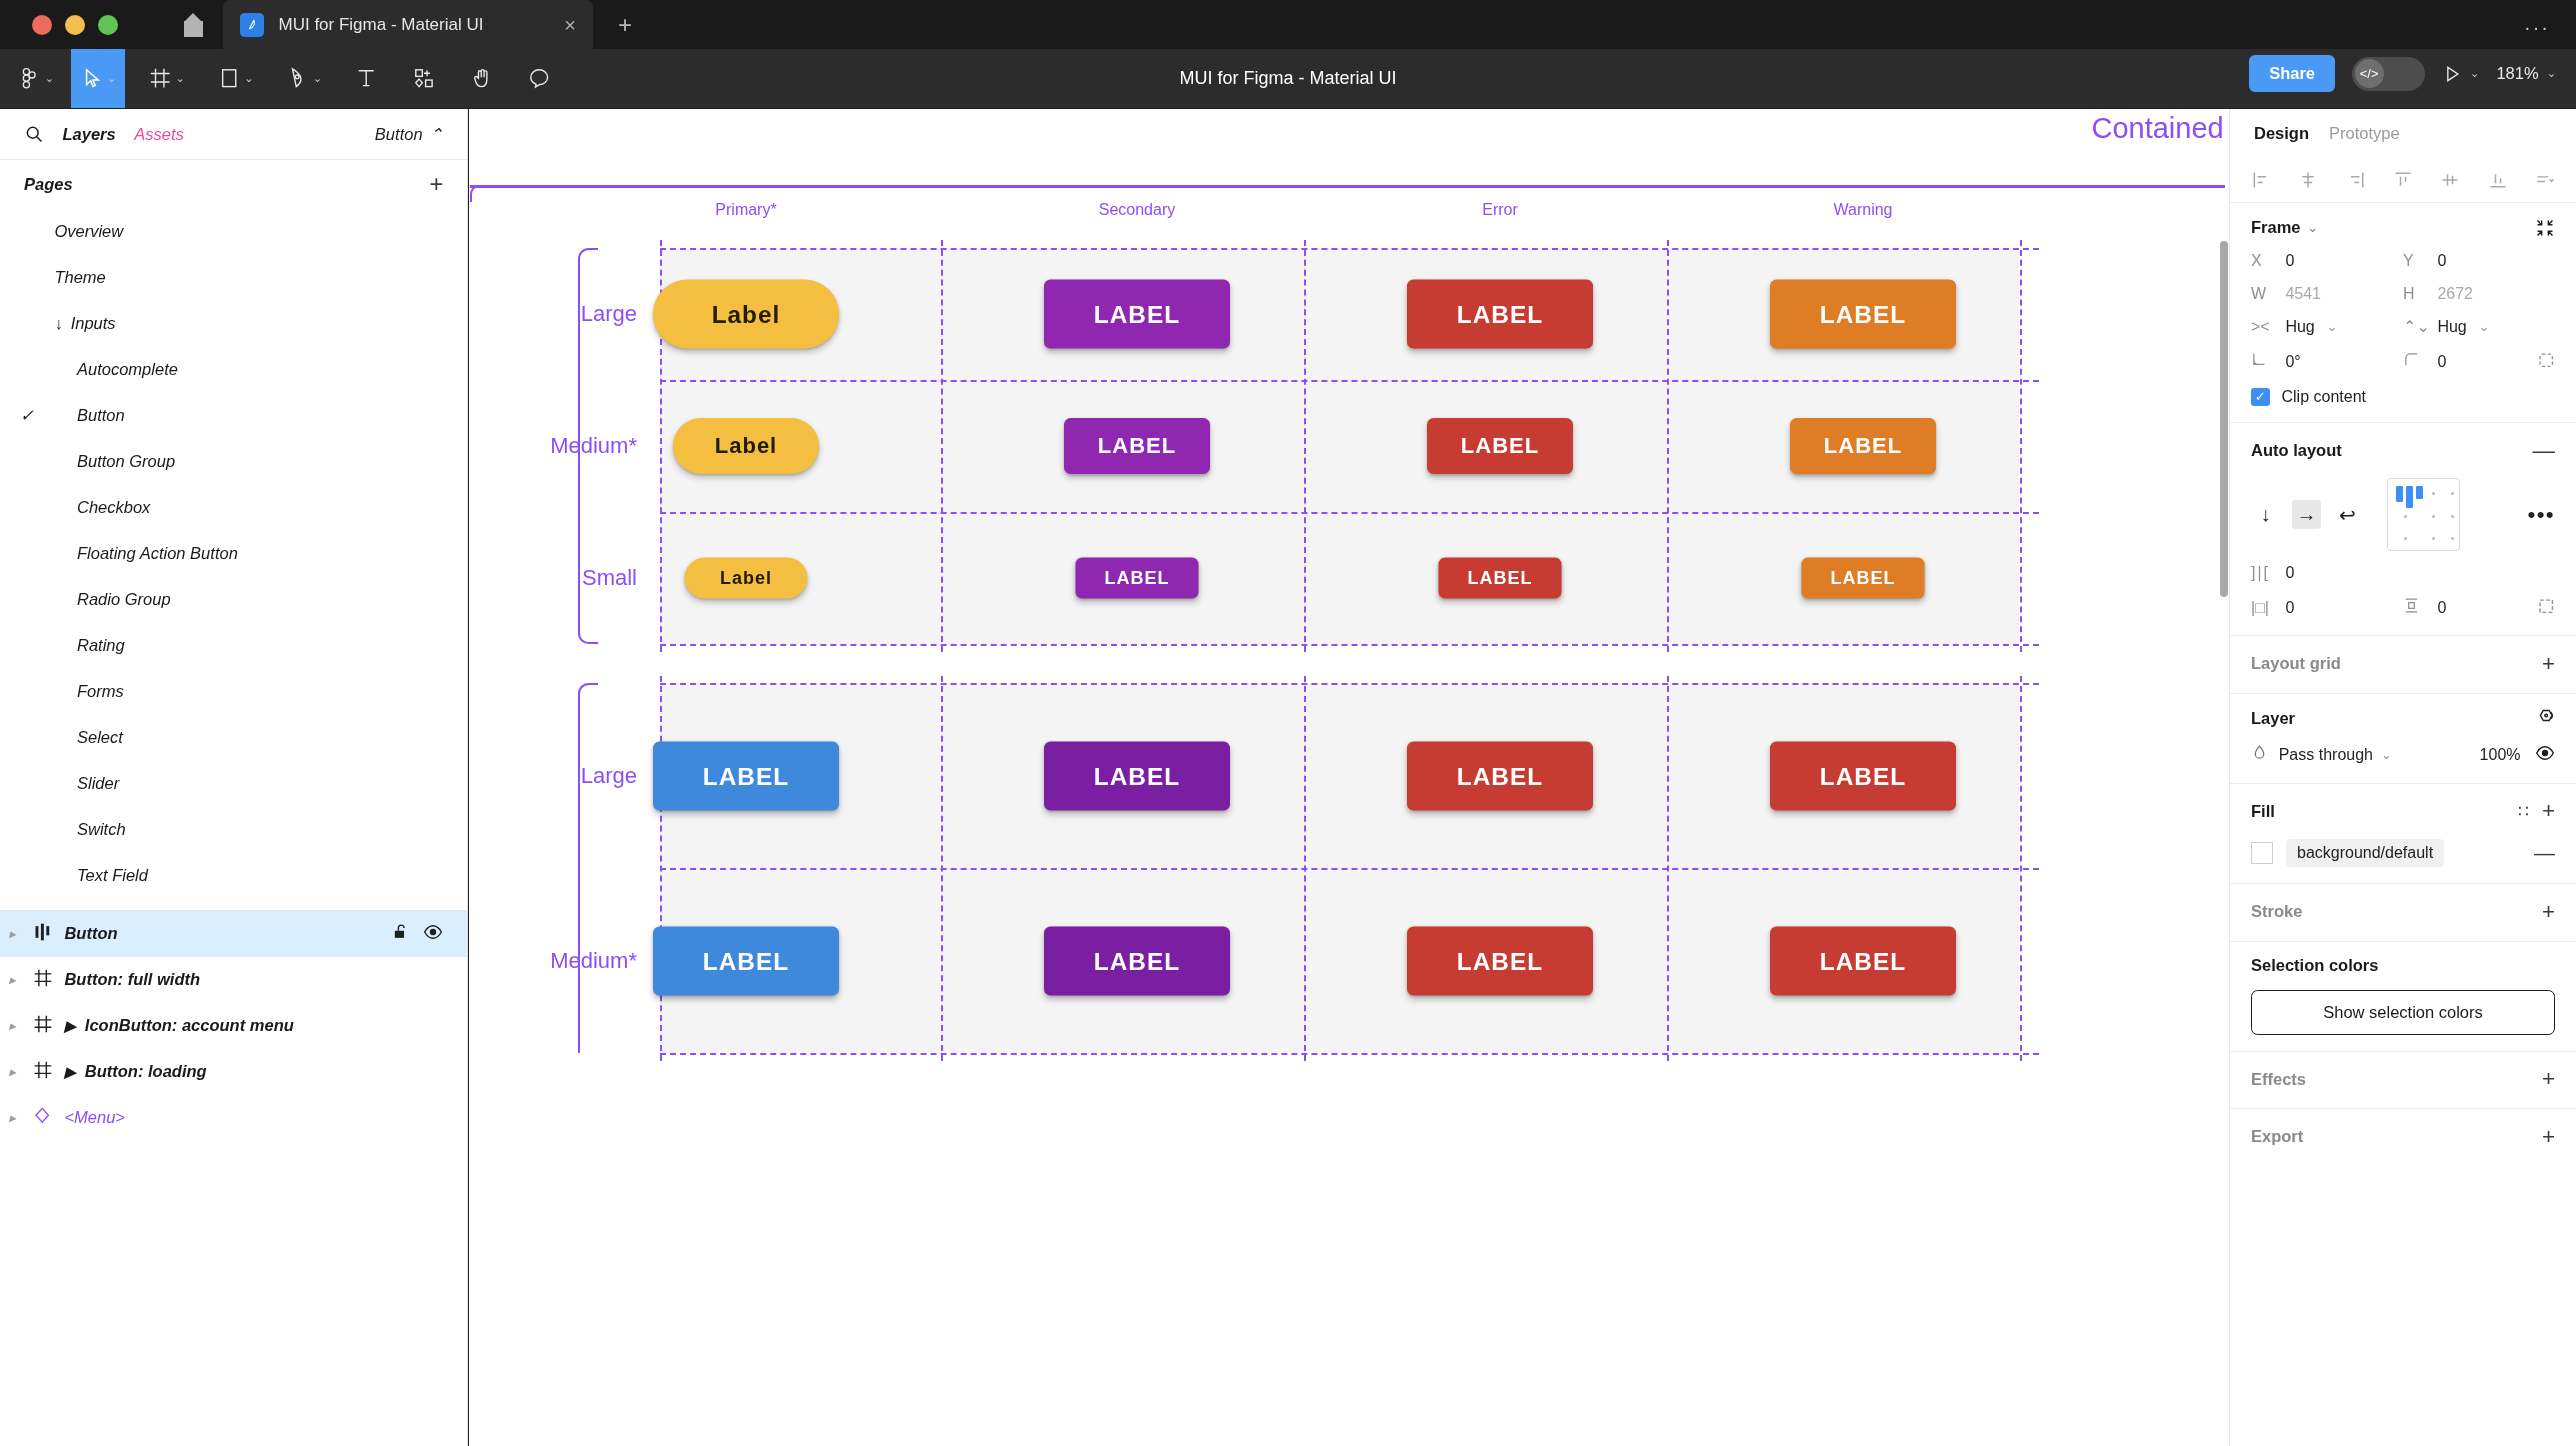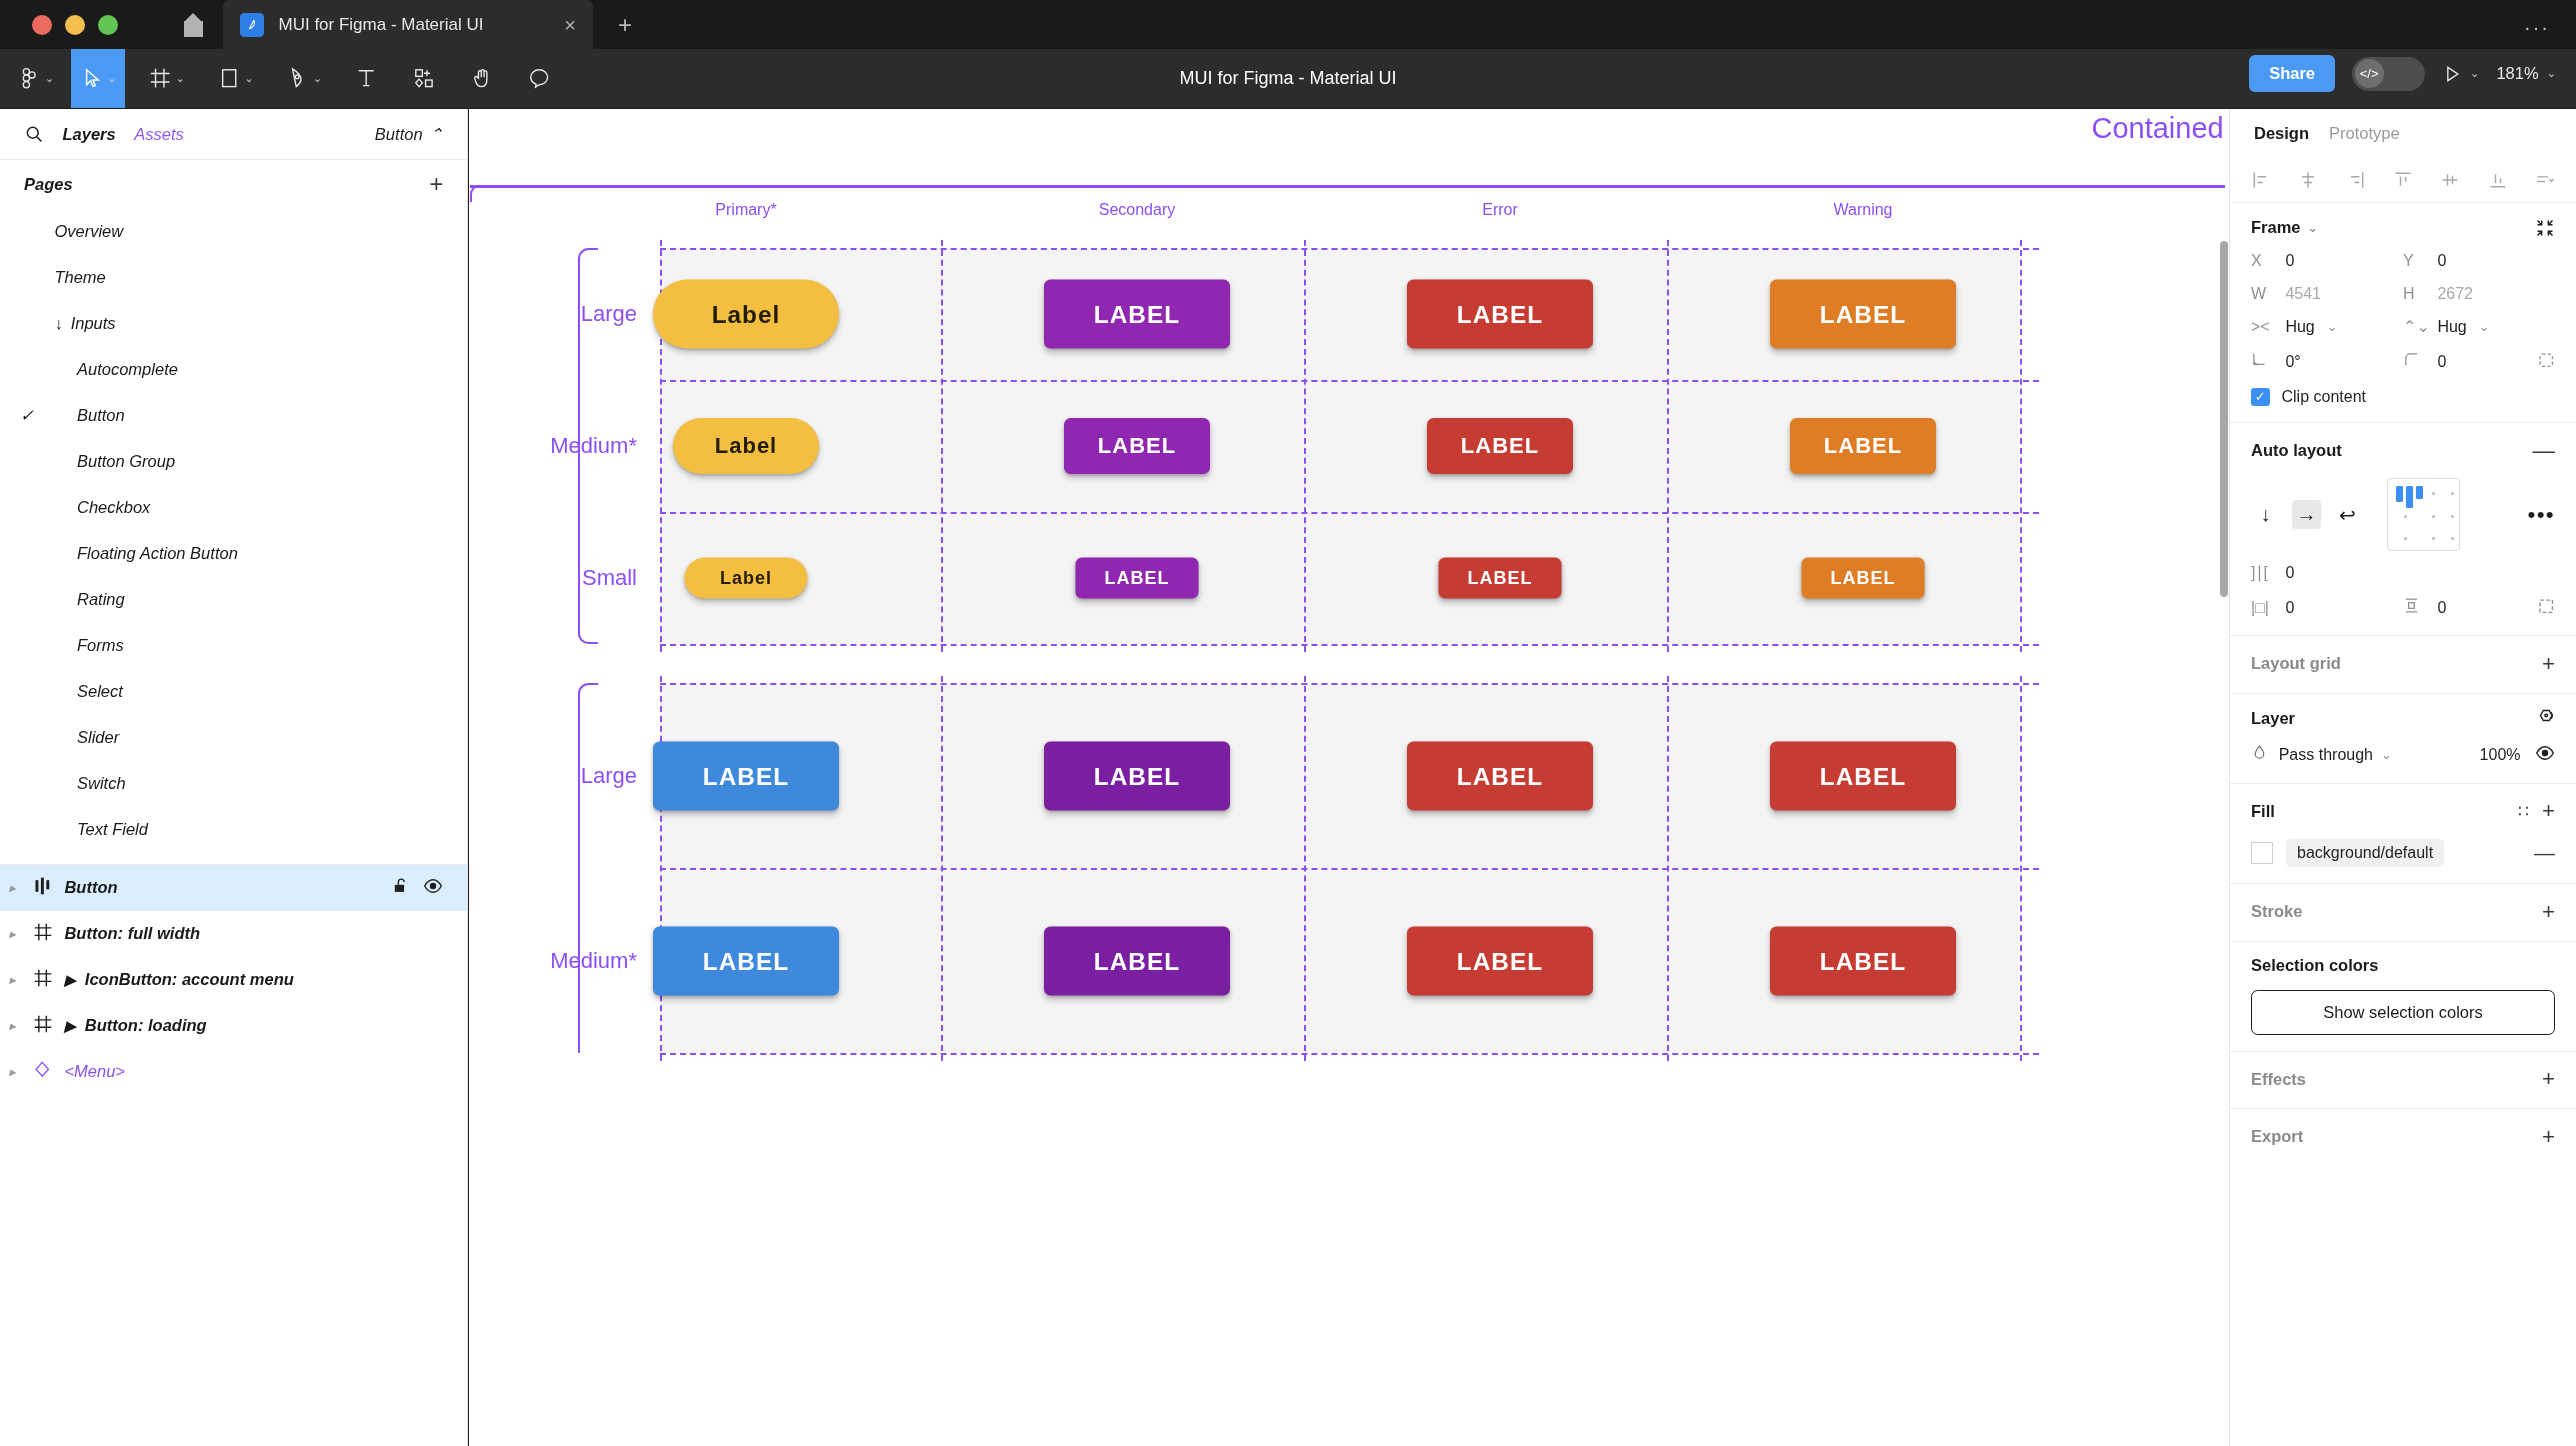--- a/index.html
+++ b/index.html
@@ -98,21 +98,21 @@
   
   .left-panel {
     position: absolute; left: 0; top: 109px; width: 468px; height: 1337px;
     background: #ffffff; border-right: 0.7px solid #e5e5e5; font-style: italic;
   }
   .lp-tabs {
     height: 51px; display: flex; align-items: center; gap: 18.5px; padding: 0 24px;
     border-bottom: 0.7px solid #e8e8e8;
   }
   .lp-tabs .srch { width: 20px; height: 20px; flex: none; }
-  .lp-tab { font-size: 16.5px; color: #8b5cf6; }
+  .lp-tab { font-size: 16.5px; color: #ec4899; }
   .lp-tab.active { color: #1a1a1a; font-weight: 700; }
   .lp-page-sel {
     margin-left: auto; font-size: 16.5px; color: #1f1f1f;
     display: flex; align-items: center; gap: 6.6px;
   }
   .pages-hdr {
     display: flex; align-items: center; height: 48px; padding: 0 24px;
     font-size: 16.5px; font-weight: 700; color: #1a1a1a;
   }
   .pages-hdr .plus { margin-left: auto; font-size: 24px; font-weight: 400; color:#3a3a3a; }
@@ -398,20 +398,24 @@
         <span class="tick" style="position: absolute; left: 20px;"></span>
         <span>Button Group</span>
       </div>
       <div class="page-row sub" style="position: relative;">
         <span class="tick" style="position: absolute; left: 20px;"></span>
         <span>Checkbox</span>
       </div>
       <div class="page-row sub" style="position: relative;">
         <span class="tick" style="position: absolute; left: 20px;"></span>
         <span>Floating Action Button</span>
+      </div>
+      <div class="page-row sub" style="position: relative;">
+        <span class="tick" style="position: absolute; left: 20px;"></span>
+        <span>Radio Group</span>
       </div>
       <div class="page-row sub" style="position: relative;">
         <span class="tick" style="position: absolute; left: 20px;"></span>
         <span>Rating</span>
       </div>
       <div class="page-row sub" style="position: relative;">
         <span class="tick" style="position: absolute; left: 20px;"></span>
         <span>Forms</span>
       </div>
       <div class="page-row sub" style="position: relative;">

